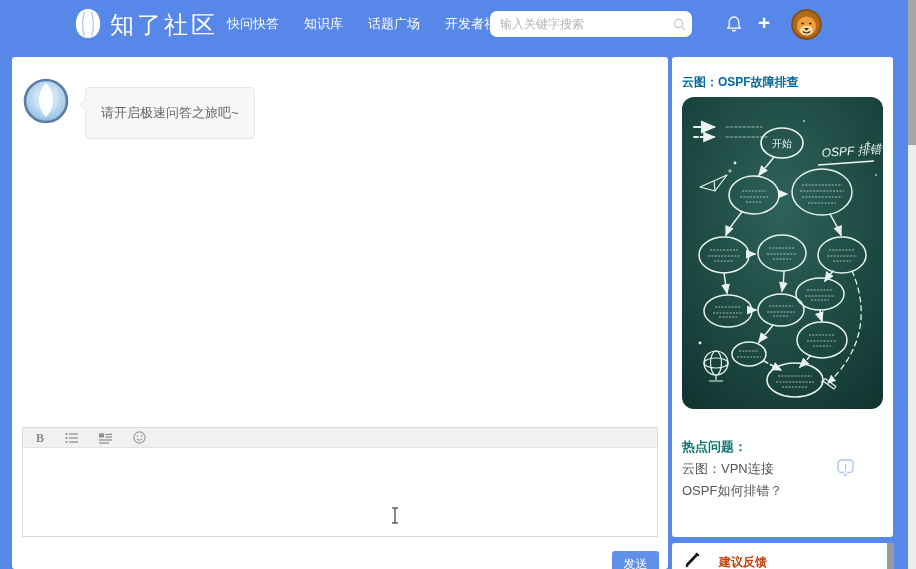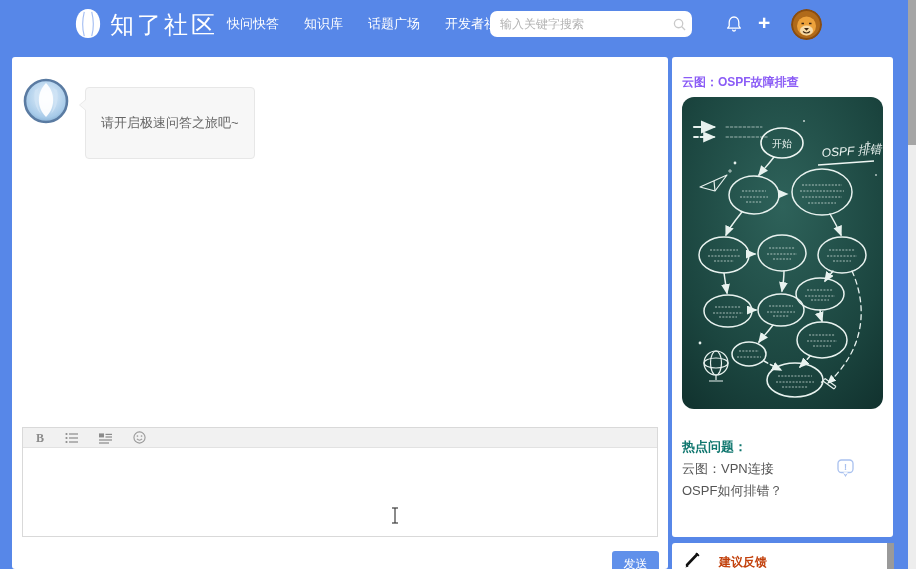--- a/index.html
+++ b/index.html
@@ -19,34 +19,34 @@
   .search-box input { flex:1; border:none; outline:none; background:transparent; font-size:12px; color:#555; padding:0 6px 0 10px; font-family:inherit; }
   .search-box input::placeholder { color:#b3b3b3; }
   .search-icon { width:20px; display:flex; align-items:center; justify-content:center; padding-right:6px; }
   .bell { position:absolute; left:725px; top:15px; width:18px; height:18px; cursor:pointer; }
   .plus { position:absolute; left:758px; top:10px; color:#fff; font-size:21px; font-weight:bold; cursor:pointer; line-height:26px; }
   .avatar { position:absolute; left:791px; top:9px; width:31px; height:31px; border-radius:50%; overflow:hidden; cursor:pointer; }
   
   .chat-card { position:absolute; left:12px; top:57px; width:656px; height:512px; background:#fff; border-radius:3px; }
   .bot-row { position:absolute; left:11px; top:21px; display:flex; align-items:flex-start; }
   .bot-avatar { width:46px; height:46px; }
-  .bubble { position:relative; margin-left:16px; margin-top:9px; background:#f7f7f7; border:1px solid #e7e7e7; border-radius:4px; padding:26px 15px; font-size:13px; color:#666; }
+  .bubble { position:relative; margin-left:16px; margin-top:9px; background:#f7f7f7; border:1px solid #e7e7e7; border-radius:4px; padding:16px 15px; font-size:13px; color:#666; }
   .bubble:before { content:""; position:absolute; left:-7px; top:11px; border-top:6px solid transparent; border-bottom:6px solid transparent; border-right:7px solid #e7e7e7; }
   .bubble:after { content:""; position:absolute; left:-6px; top:11px; border-top:6px solid transparent; border-bottom:6px solid transparent; border-right:7px solid #f7f7f7; }
   .editor { position:absolute; left:10px; top:370px; width:636px; border:1px solid #d9d9d9; background:#fff; }
   .toolbar { height:20px; background:#f1f1f1; border-bottom:1px solid #e2e2e2; display:flex; align-items:center; gap:21px; padding-left:13px; }
   .tool { color:#8b8b8b; font-size:12px; line-height:20px; cursor:pointer; display:flex; align-items:center; }
   .tool-bold { font-weight:bold; font-family:"Liberation Serif","DejaVu Serif",serif; }
   .input-area { position:relative; height:88px; }
   .input-area textarea { width:100%; height:100%; border:none; outline:none; resize:none; font-family:inherit; font-size:13px; padding:6px 8px; }
   .ibeam { position:absolute; left:378px; top:450px; pointer-events:none; }
   .send-btn { position:absolute; left:600px; top:494px; width:47px; height:27px; background:#6090ea; color:#fff; font-size:12px; border:none; border-radius:3px; cursor:pointer; font-family:inherit; }
   
   .side-card { position:absolute; left:672px; top:57px; width:221px; height:480px; background:#fff; border-radius:3px; }
-  .side-title { position:absolute; left:10px; top:17px; font-size:12px; font-weight:bold; color:#8b5cf6; }
+  .side-title { position:absolute; left:10px; top:17px; font-size:12px; font-weight:bold; color:#0369a1; }
   .board-wrap { position:absolute; left:10px; top:40px; width:201px; height:312px; }
   .hot-title { position:absolute; left:10px; top:381px; font-size:13px; color:#0f766e; font-weight:bold; }
   .q-list { position:absolute; left:10px; top:401px; display:flex; flex-direction:column; }
   .q-item { font-size:13px; color:#555; height:22px; line-height:22px; cursor:pointer; white-space:nowrap; }
   .tooltip-icon { position:absolute; left:165px; top:402px; cursor:pointer; }
   .feedback-card { position:absolute; left:672px; top:543px; width:221px; height:26px; background:#fff; border-radius:3px 3px 0 0; }
   .feedback-inner { position:absolute; left:12px; top:9px; display:flex; align-items:center; gap:18px; }
   .feedback-label { font-size:12px; font-weight:bold; color:#c2410c; }
   .side-thumb { position:absolute; left:887px; top:543px; width:7px; height:26px; background:#9a9a9a; }
   

